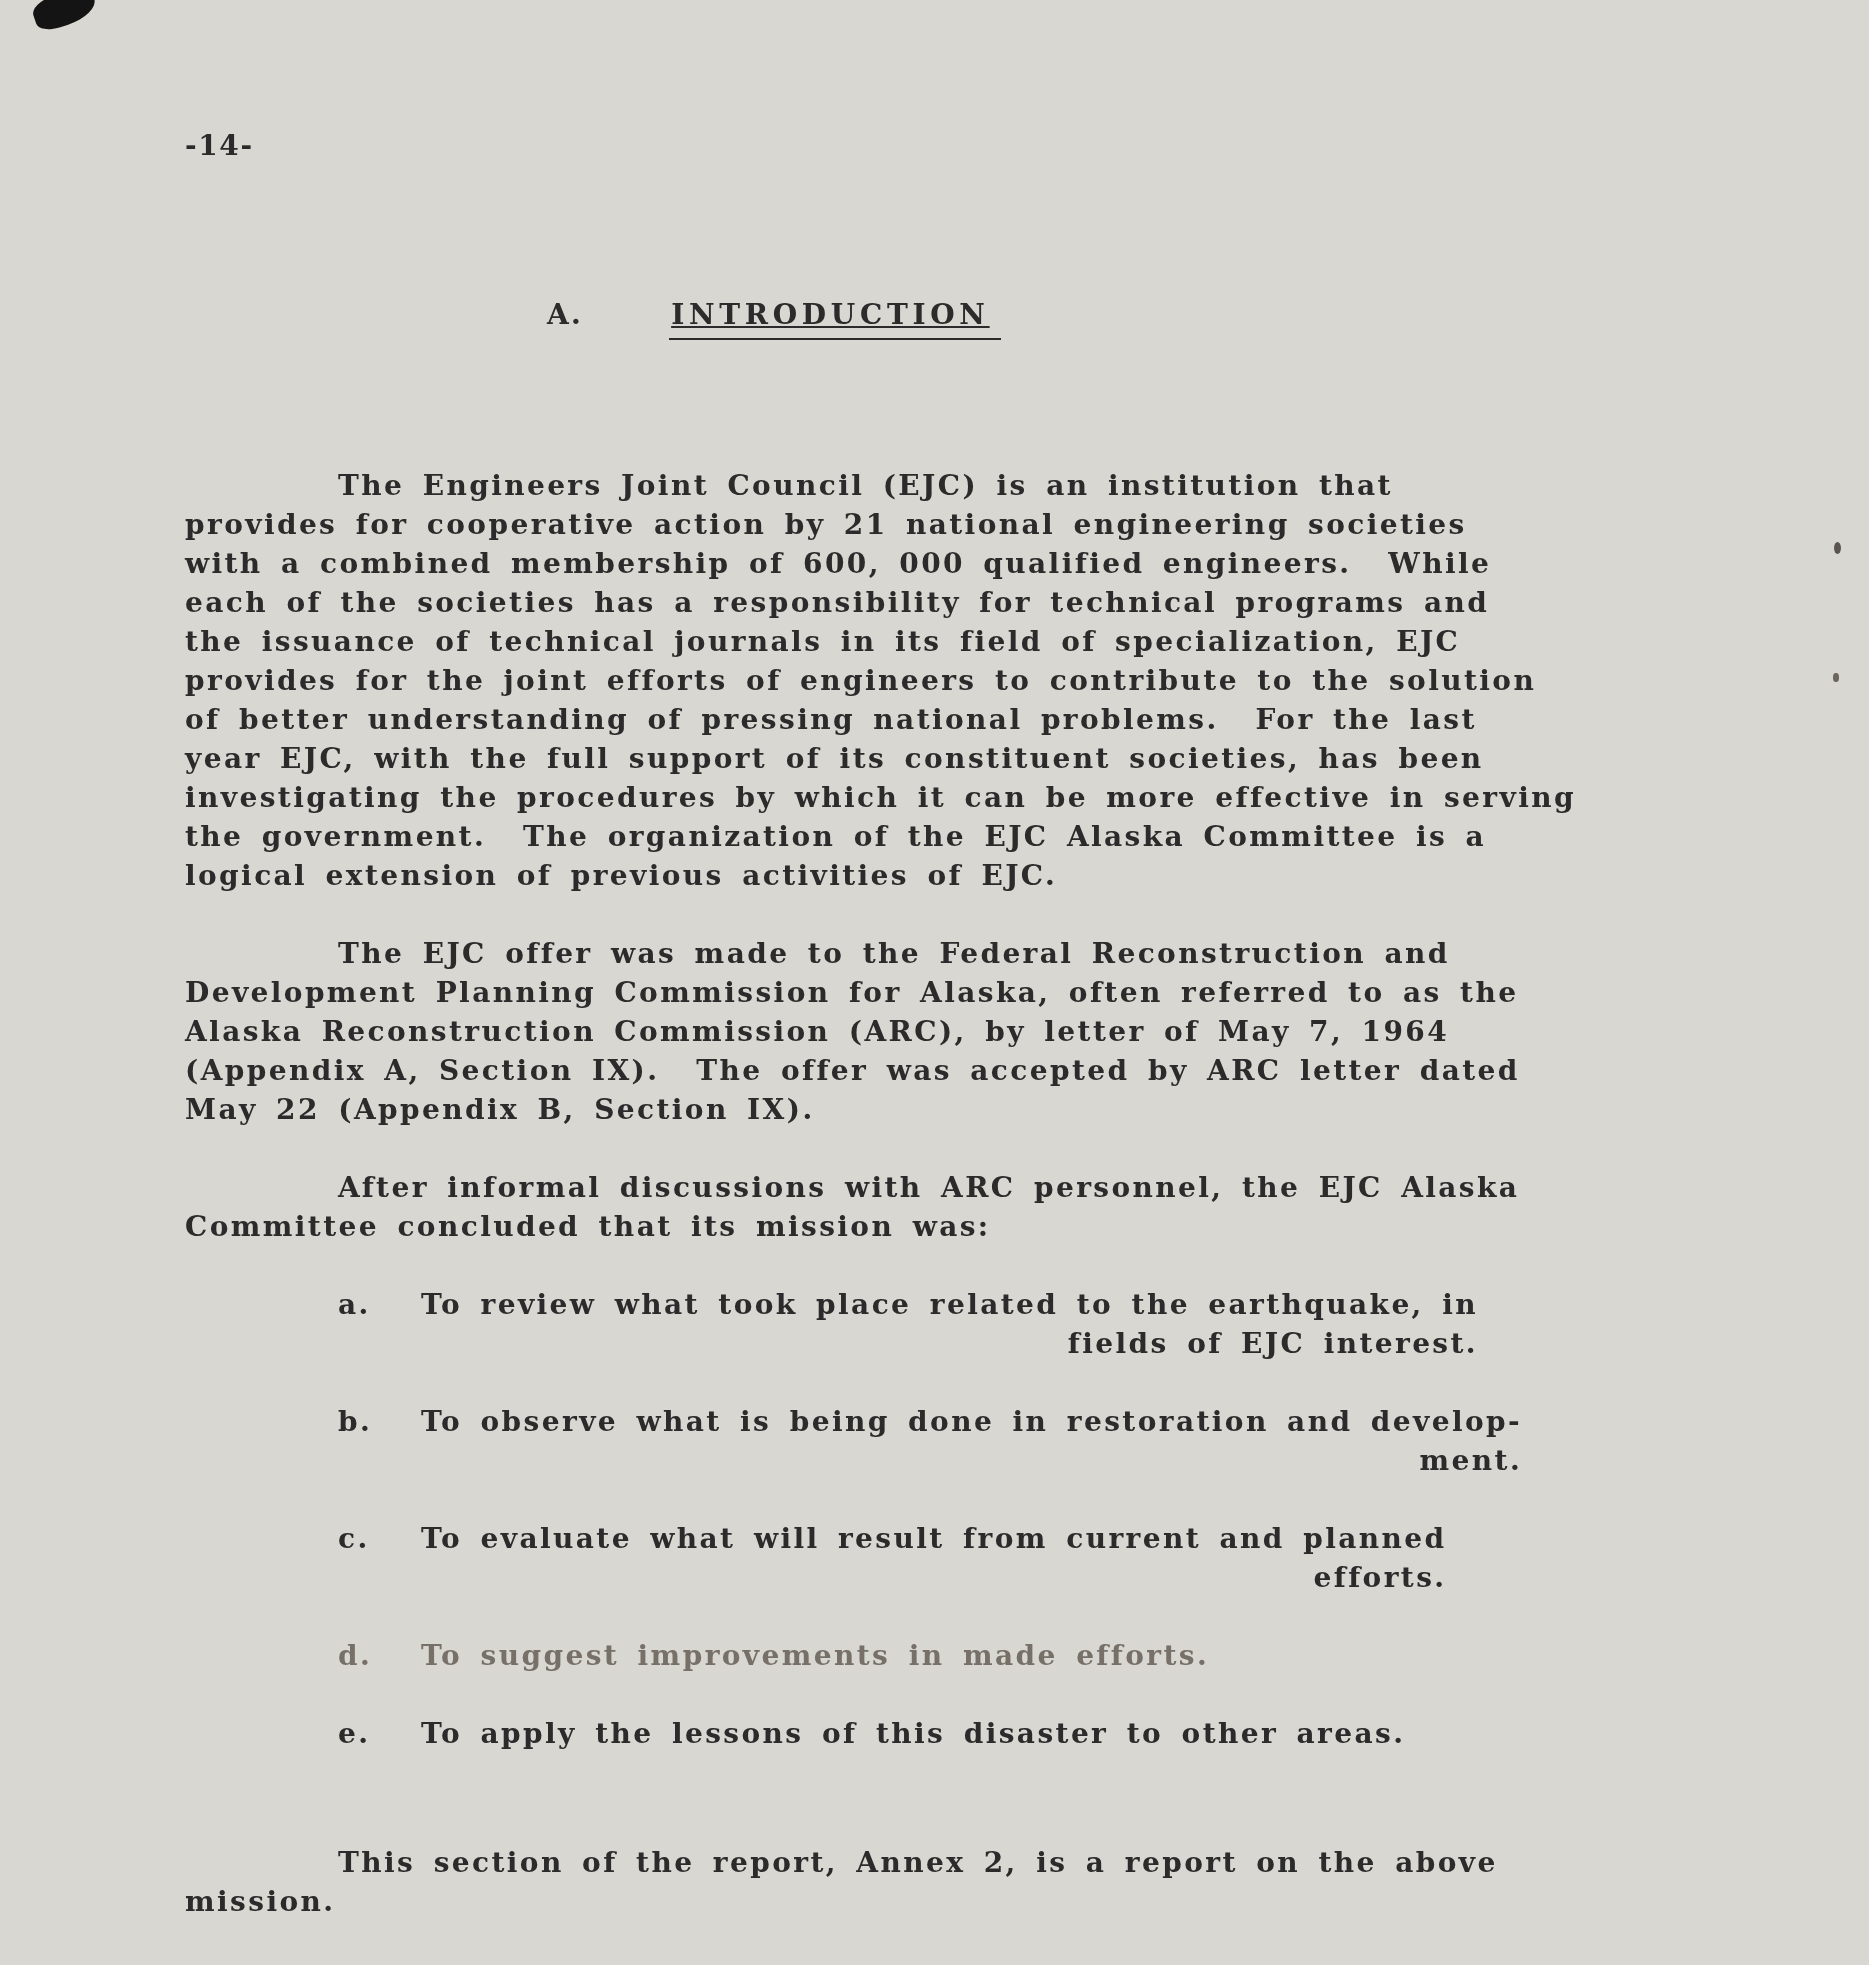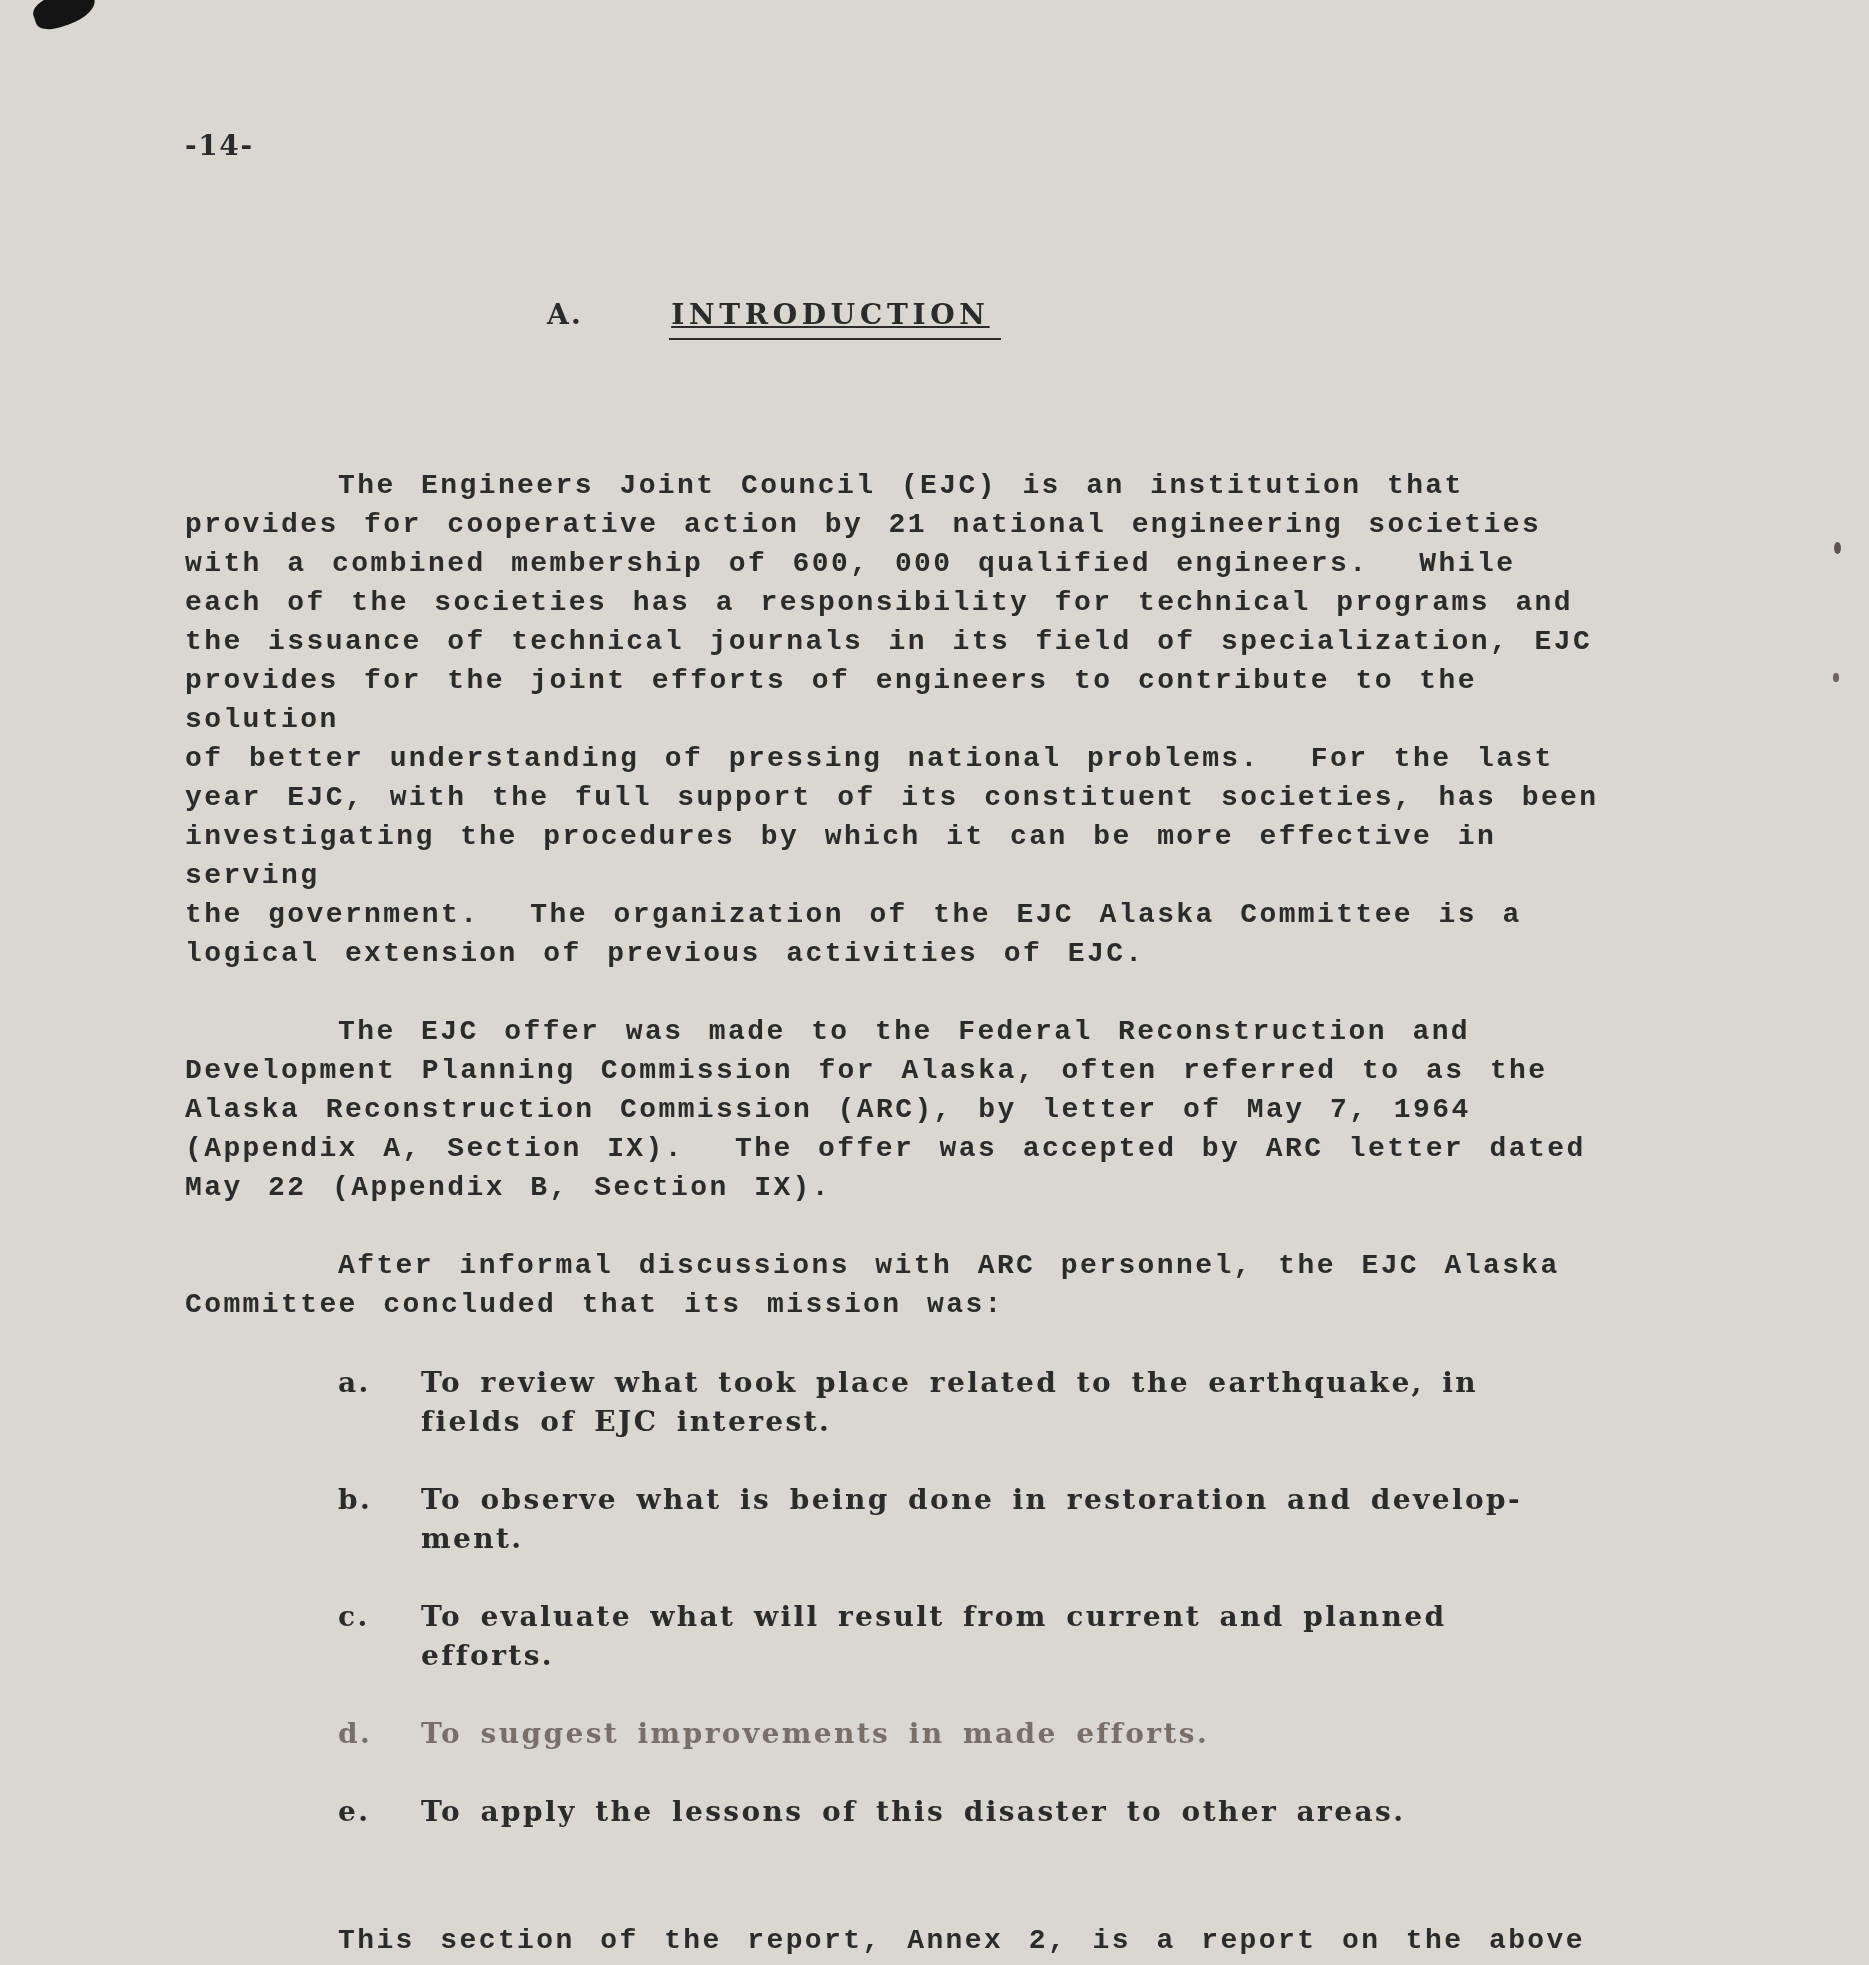--- a/index.html
+++ b/index.html
@@ -41,21 +41,20 @@
     margin-left: 67px;
     letter-spacing: 4.7px;
     border-bottom: 2.8px solid #2b2b2b;
     padding: 0 11.8px 3.9px 2.4px;
     text-decoration: underline;
   }
   p.body {
     margin: 0 0 39px 0;
     max-width: 1462px;
     white-space: pre-wrap;
-    font-family: Liberation Mono, monospace;
   }
   p.indent {
     text-indent: 153px;
   }
   .mission-list {
     margin: 0 0 0 153px;
     padding: 0;
     list-style: none;
   }
   .mission-item {
@@ -65,20 +64,21 @@
   .mission-item:nth-child(4) {
     color: #767068;
   }
   .item-label {
     width: 83px;
     flex-shrink: 0;
   }
   .item-text {
     white-space: pre-wrap;
     max-width: 1179px;
+    text-align: right;
   }
   p.gap-large {
     margin-top: 90px;
   }
   p.tight {
     margin-bottom: 55px;
   }
   
   .artifact {
     position: absolute;

